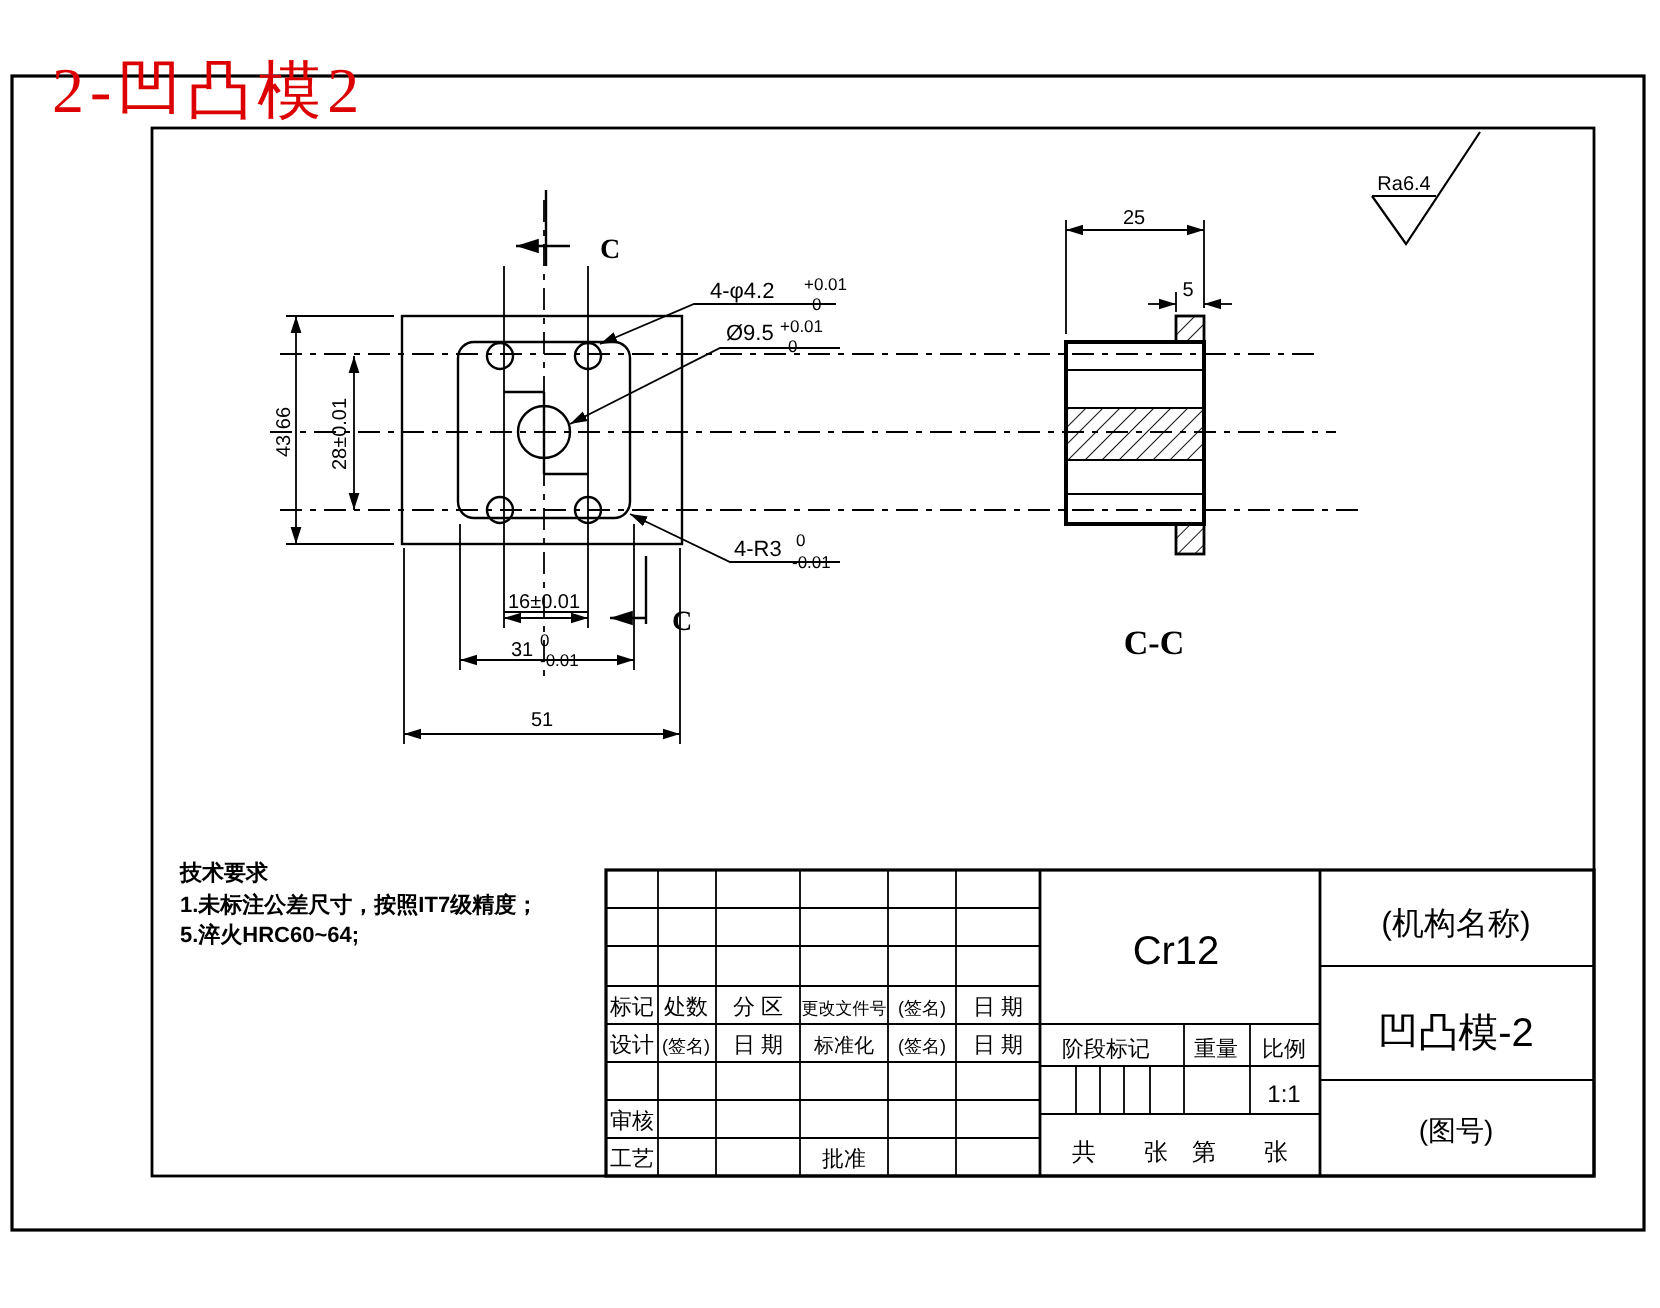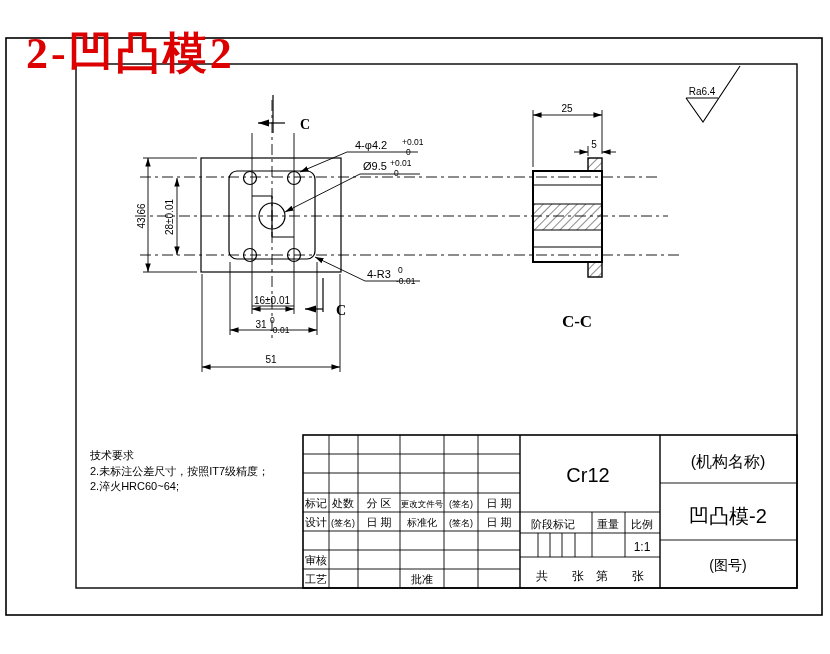--- a/index.html
+++ b/index.html
@@ -1,37 +1,37 @@
 <!DOCTYPE html>
 <html><head>
 <meta charset="utf-8">
 <style>
   html,body{margin:0;padding:0;background:#fff;}
   #page{position:relative;width:830px;height:654px;background:#ffffff;overflow:hidden;
         font-family:"Liberation Sans",sans-serif;}
   #drawing{position:absolute;left:0;top:0;width:830px;height:654px;}
   #main-title{position:absolute;left:26px;top:24px;width:260px;
-      font-family:"Liberation Serif",serif;font-size:44px;font-weight:bold;
+      font-family:"Liberation Serif",serif;font-size:32px;font-weight:normal;
       letter-spacing:3px;color:#dd0000;white-space:nowrap;z-index:5;}
-  #tech-block{position:absolute;left:90px;top:448px;width:230px;z-index:4;
-      font-size:11px;font-weight:normal;color:#000;line-height:15.5px;white-space:nowrap;}
+  #tech-block{position:absolute;left:90px;top:430px;width:230px;z-index:4;
+      font-size:11px;font-weight:bold;color:#000;line-height:15.5px;white-space:nowrap;}
   svg text{fill:#000;font-family:"Liberation Sans",sans-serif;}
   .serifTxt{font-family:"Liberation Serif",serif;font-weight:bold;}
 </style>
 </head>
 <body>
 
 <div id="page">
 
   <div id="main-title">2-凹凸模2</div>
 
   <div id="tech-block">
     <div>技术要求</div>
-    <div>2.未标注公差尺寸，按照IT7级精度；</div>
-    <div>2.淬火HRC60~64;</div>
+    <div>1.未标注公差尺寸，按照IT7级精度；</div>
+    <div>5.淬火HRC60~64;</div>
   </div>
 
   <svg id="drawing" viewBox="0 0 830 654">
     <defs>
       <marker id="arr" viewBox="0 0 10 10" refX="9.5" refY="5" markerWidth="10" markerHeight="10" orient="auto-start-reverse">
         <path d="M0,2 L9.5,5 L0,8 z" fill="#000"></path>
       </marker>
       <pattern id="hatch" width="6" height="6" patternUnits="userSpaceOnUse" patternTransform="rotate(45)">
         <line x1="0" y1="0" x2="0" y2="6" stroke="#000" stroke-width="0.9"></line>
       </pattern>

